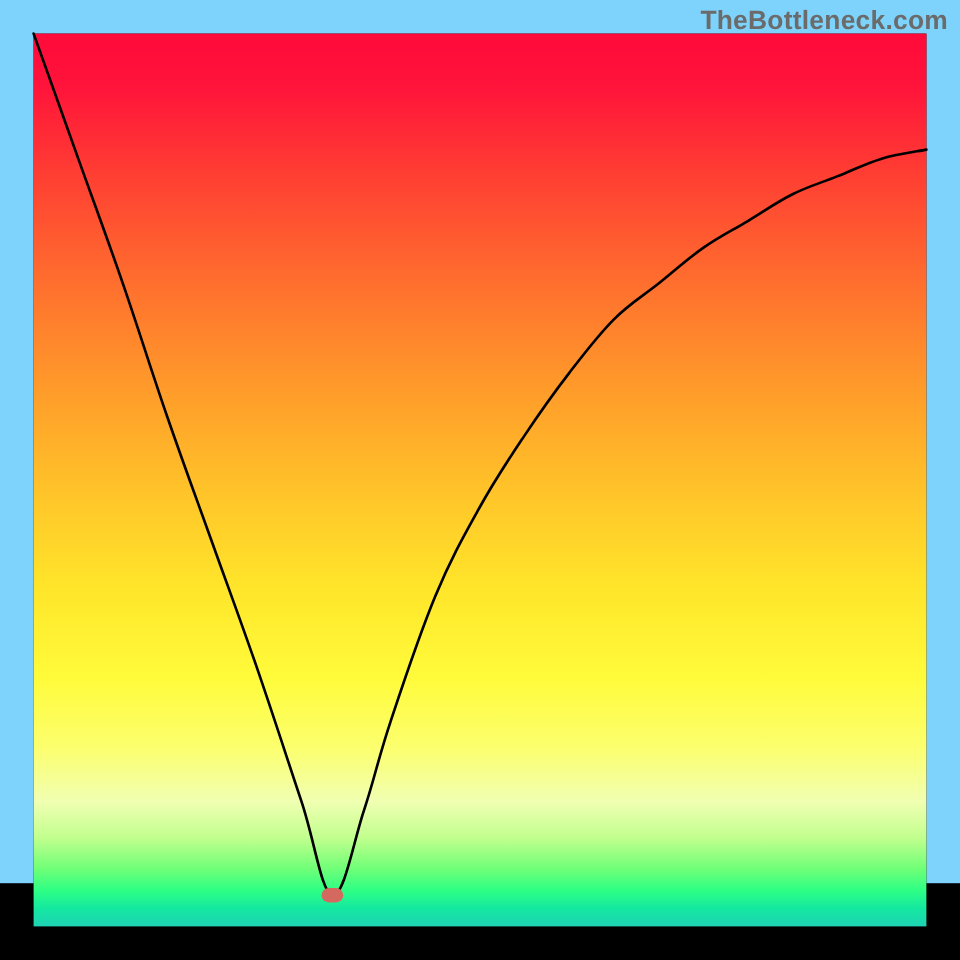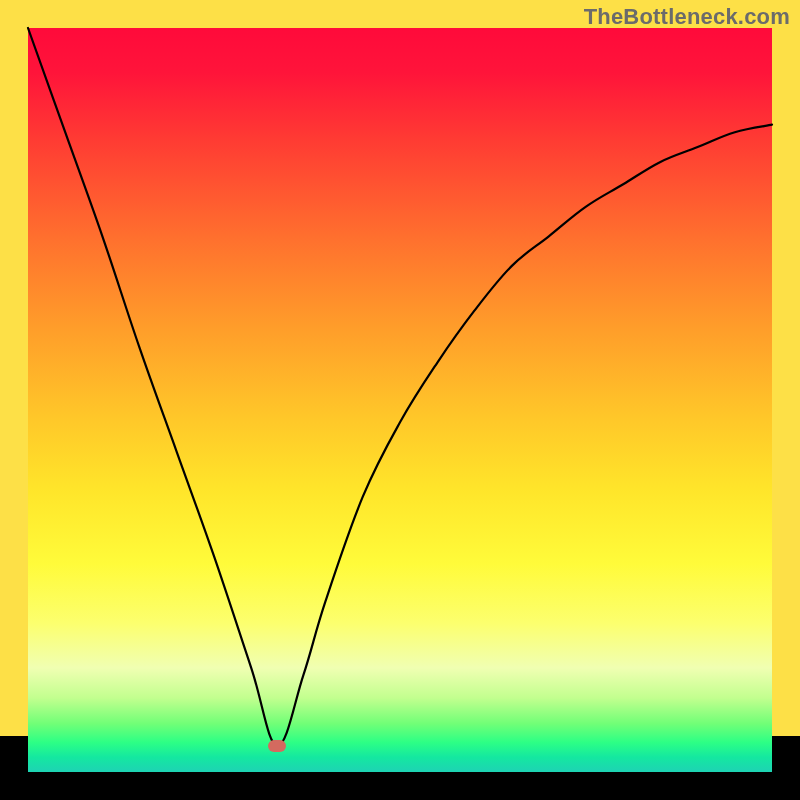--- a/index.html
+++ b/index.html
@@ -7,21 +7,21 @@
     padding: 0;
     width: 800px;
     height: 800px;
     background: #000;
     font-family: Arial, Helvetica, sans-serif;
   }
   .frame {
     position: relative;
     width: 800px;
     height: 736px;
-    background: #fde047;
+    background: #7dd3fc;
   }
   .watermark {
     position: absolute;
     top: 4px;
     right: 10px;
     color: #6b6b6b;
     font-size: 22px;
     font-weight: 600;
     letter-spacing: 0.2px;
     z-index: 5;

